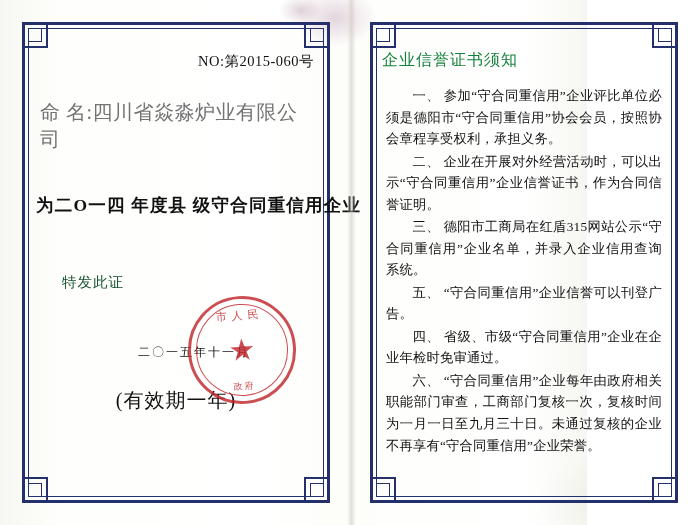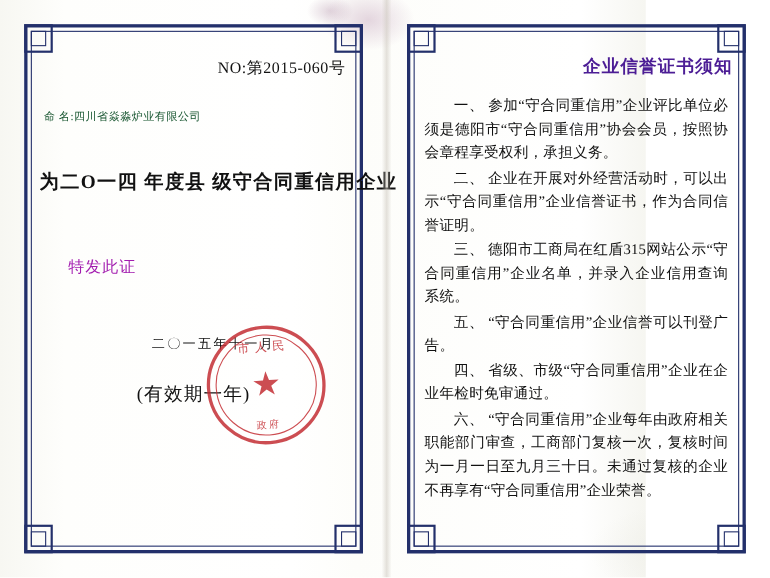--- a/index.html
+++ b/index.html
@@ -91,52 +91,52 @@
   
   .cert-no {
     text-align: right;
     font-size: 14.5px;
     color: #111;
     margin-top: 18px;
     margin-right: 4px;
     letter-spacing: 0.5px;
   }
   .name-line {
-    font-size: 10px;
-    color: #14532d;
+    font-size: 20px;
+    color: #737373;
     margin-top: 28px;
     margin-left: 6px;
     letter-spacing: 0.5px;
   }
   .award-title {
     font-size: 17.5px;
     font-weight: bold;
     color: #111;
     margin-top: 40px;
     margin-left: 2px;
     letter-spacing: 1.2px;
     white-space: nowrap;
   }
   .issue-note {
     font-size: 14.5px;
-    color: #a21caf;
+    color: #14532d;
     margin-top: 56px;
     margin-left: 28px;
     letter-spacing: 1px;
   }
   .date-line {
     font-size: 12px;
     color: #111;
     margin-top: 52px;
     margin-left: 104px;
     letter-spacing: 2px;
   }
   .validity {
     text-align: center;
-    font-size: 17px;
+    font-size: 20px;
     color: #111;
     margin-top: 26px;
     letter-spacing: 1px;
   }
   
   .seal {
     position: absolute;
     left: 184px;
     top: 296px;
     width: 108px;
@@ -176,24 +176,24 @@
     bottom: 8px;
     left: 0; right: 0;
     text-align: center;
     font-size: 9px;
     color: #c2272d;
     letter-spacing: 2px;
   }
 
   
   .notice-title {
-    text-align: right;
+    text-align: left;
     font-size: 16px;
-    font-weight: bold;
-    color: #4c1d95;
+    font-weight: normal;
+    color: #15803d;
     margin-top: 16px;
     letter-spacing: 1px;
   }
   .notice-body {
     margin-top: 14px;
     padding: 0 4px;
   }
   .para {
     font-size: 13.3px;
     line-height: 1.62;

